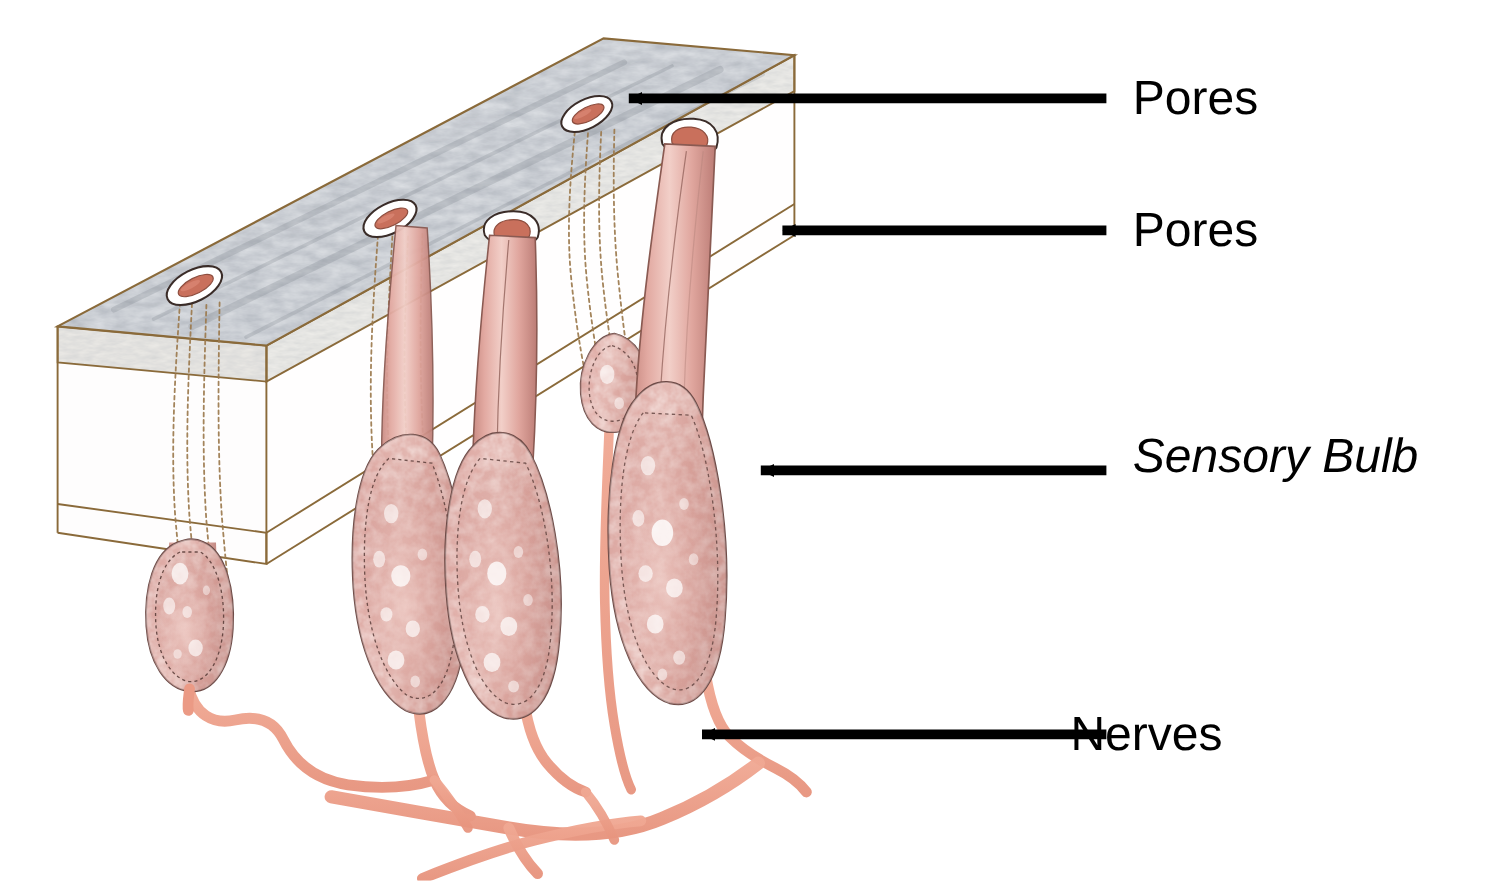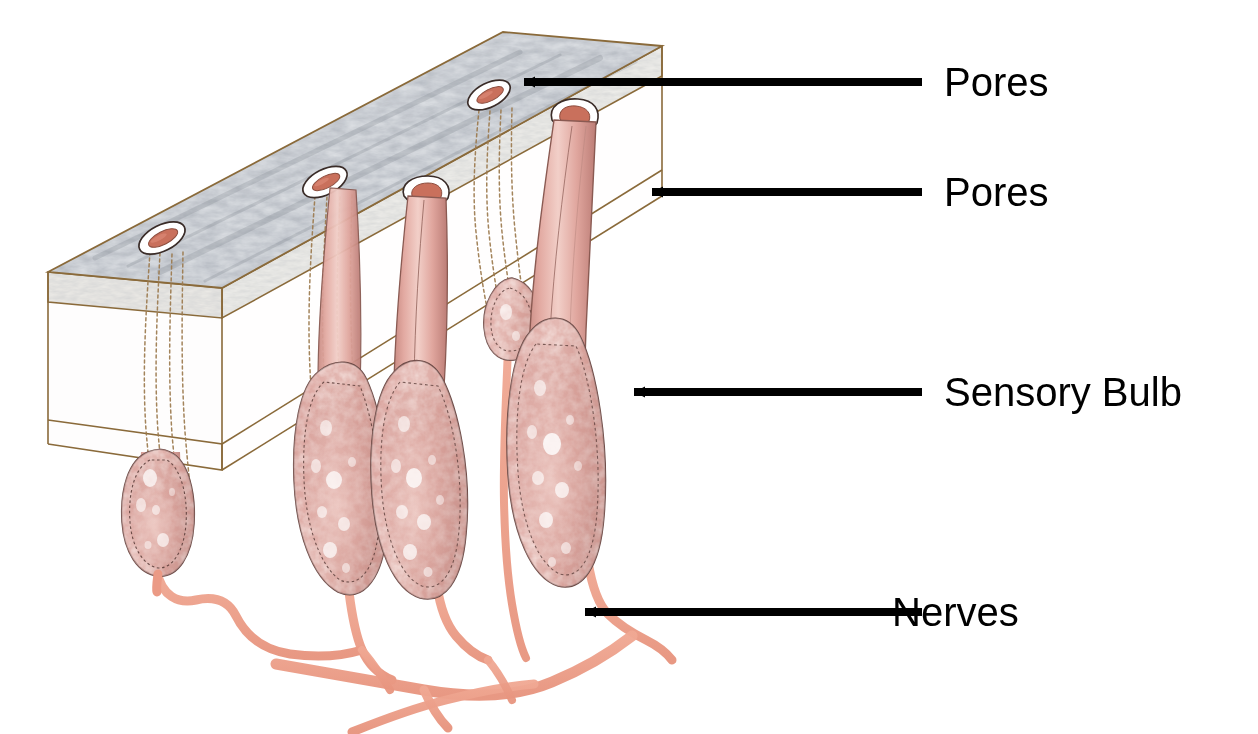--- a/index.html
+++ b/index.html
@@ -402,17 +402,17 @@
       <line x1="922" y1="192" x2="652" y2="192" marker-end="url(#arrowHead)"></line>
       <line x1="922" y1="392" x2="634" y2="392" marker-end="url(#arrowHead)"></line>
       <line x1="922" y1="612" x2="585" y2="612" marker-end="url(#arrowHead)"></line>
     </g>
   </svg>
 
   <div class="label-text" style="left:944px; top:62px;">Pores</div>
 
   <div class="label-text" style="left:944px; top:172px;">Pores</div>
 
-  <div class="label-text" style="left:944px; top:372px;">Sensory Bulb</div>
+  <div class="label-text" style="left:944px; top:360px;font-style:italic;">Sensory Bulb</div>
 
   <div class="label-text" style="left:892px; top:592px;">Nerves</div>
 
 </div>
 
 </body></html>

